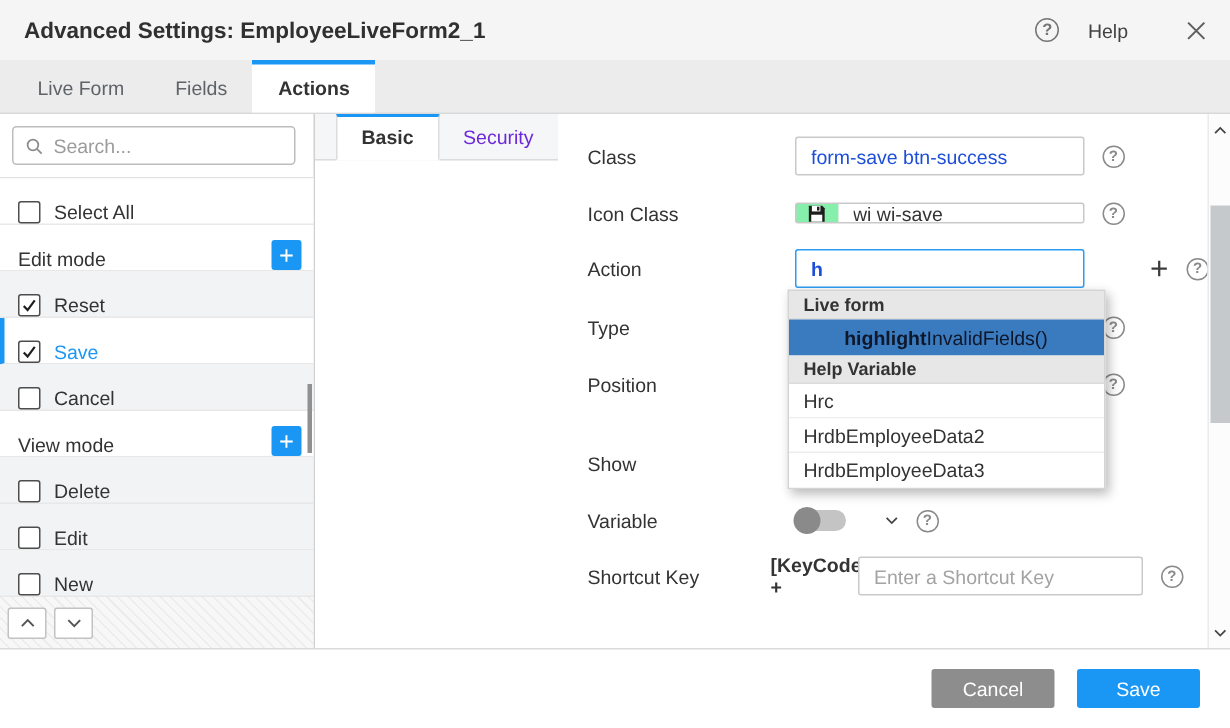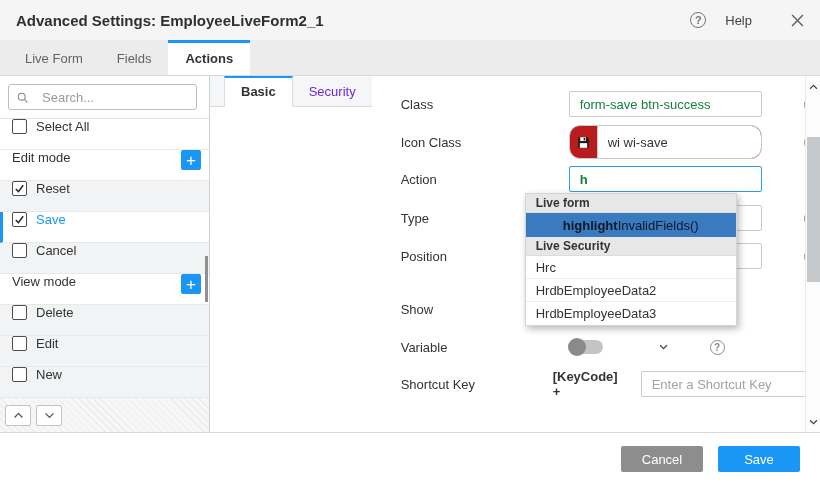--- a/index.html
+++ b/index.html
@@ -27,47 +27,47 @@
   .tabsbar { height: 36px; background: #ececec; border-bottom: 1px solid #d9d9d9; display: flex; padding-left: 8px; flex: none; }
   .tab { padding: 0 17px; line-height: 32px; border-top: 3px solid transparent; color: #5f6368; font-size: 13px; }
   .tab.active { background: #fff; border-top: 3px solid #1a97f5; color: #333; font-weight: 600; }
 
   
   .body-row { flex: 1; display: flex; min-height: 0; }
 
   
   .sidebar { width: 210px; flex: none; border-right: 1px solid #d0d0d0; background: #fff; display: flex; flex-direction: column; position: relative; }
   .search-wrap { padding: 8px 12px 8px 8px; border-bottom: 1px solid #e3e3e3; }
-  .search-box { height: 26px; border: 1px solid #bdbdbd; border-radius: 3px; background: #fff; display: flex; align-items: center; padding: 0 8px; gap: 14px; }
+  .search-box { height: 26px; border: 1px solid #bdbdbd; border-radius: 3px; background: #fff; display: flex; align-items: center; padding: 0 8px; gap: 7px; }
   .search-box input { border: 0; outline: 0; width: 100%; font-size: 13px; font-family: inherit; color: #333; background: transparent; }
   .search-box input::placeholder { color: #9b9b9b; }
 
-  .side-row { height: 31px; display: flex; align-items: flex-start; gap: 9px; padding: 0 8px 0 12px; border-bottom: 1px solid #e8e8e8; background: #f1f3f4; font-size: 13px; color: #333; }
+  .side-row { height: 31px; display: flex; align-items: flex-end; gap: 9px; padding: 0 8px 0 12px; border-bottom: 1px solid #e8e8e8; background: #f1f3f4; font-size: 13px; color: #333; }
   .side-row.white { background: #fff; }
   .side-row.selected { background: #fff; border-left: 3px solid #1a97f5; padding-left: 9px; color: #1a97f5; }
   .plus-btn { margin-left: auto; width: 20px; height: 20px; background: #1a97f5; border-radius: 2px; color: #fff; display: flex; align-items: center; justify-content: center; font-size: 17px; line-height: 1; font-weight: 400; }
   .plus-btn::before { content: "+"; }
   .cb { width: 15px; height: 15px; border: 1.5px solid #4d4d4d; border-radius: 2px; background: #fff; flex: none; display: flex; align-items: center; justify-content: center; }
 
   .side-bottom { flex: 1; background: repeating-linear-gradient(45deg, #f7f7f7 0 4px, #ececec 4px 5px); padding: 7px 0 0 5px; display: flex; gap: 5px; align-items: flex-start; }
   .arrow-btn { width: 26px; height: 21px; background: #fff; border: 1px solid #c2c2c2; border-radius: 2px; display: flex; align-items: center; justify-content: center; }
   .side-scroll-thumb { position: absolute; right: 1px; top: 180px; width: 3px; height: 46px; background: #909090; }
 
   
   .main { flex: 1; display: flex; flex-direction: row; min-width: 0; background: #fff; }
   .subtabs { height: 31px; background: #f5f6f7; border-bottom: 1px solid #dcdcdc; display: flex; padding-left: 14px; flex: none; }
   .subtab { padding: 0 16px; line-height: 31px; color: #6d28d9; font-size: 13px; }
   .subtab.active { background: #fff; border: 1px solid #dcdcdc; border-top: 2px solid #1a97f5; border-bottom: 1px solid #fff; margin-bottom: -1px; line-height: 27px; color: #333; font-weight: 600; }
   .content { position: relative; flex: 1; background: #fff; }
 
-  .frow { position: absolute; left: 29px; height: 26px; display: flex; align-items: center; gap: 30px; }
+  .frow { position: absolute; left: 20px; height: 26px; display: flex; align-items: center; }
   .flabel { width: 138px; flex: none; color: #333; font-size: 13px; }
-  .finput { width: 193px; height: 26px; border: 1px solid #c9c9c9; border-radius: 2px; padding: 0 10px; font-size: 13px; font-family: inherit; color: #15803d; outline: 0; background: #fff; }
+  .finput { width: 193px; height: 26px; border: 1px solid #c9c9c9; border-radius: 2px; padding: 0 10px; font-size: 13px; font-family: inherit; color: #1d4ed8; outline: 0; background: #fff; }
   .finput::placeholder { color: #a3a3a3; }
-  .input-group { width: 193px; height: 34px; border: 1px solid #c9c9c9; border-radius: 11px; display: flex; overflow: hidden; background: #b91c1c; }
+  .input-group { width: 193px; height: 14px; border: 1px solid #c9c9c9; border-radius: 2px; display: flex; overflow: hidden; background: #86efac; }
   .input-prefix { width: 28px; flex: none; border-right: 1px solid #c9c9c9; display: flex; align-items: center; justify-content: center; }
   .input-group input { flex: 1; min-width: 0; border: 0; outline: 0; padding: 0 10px; font-size: 13px; font-family: inherit; color: #333; }
   .finput.focused { border: 1.5px solid #2b9cf3; font-weight: 600; }
   .help { width: 15px; height: 15px; flex: none; border: 1.2px solid #8a8a8a; border-radius: 50%; color: #8a8a8a; font-size: 10px; font-weight: 600; display: flex; align-items: center; justify-content: center; margin-left: 12px; }
   .help::before { content: "?"; }
   .plus-glyph { margin-left: 44px; font-size: 21px; font-weight: 300; color: #3c3c3c; line-height: 1; }
   .plus-glyph::before { content: "+"; }
   .kbd-prefix { width: 58px; flex: none; font-weight: 600; color: #333; margin-left: -8px; }
   .sk-input { width: 190px; }
 
@@ -281,21 +281,21 @@
           <input class="finput sk-input" type="text" placeholder="Enter a Shortcut Key" style="">
           <span class="help"></span>
         </div>
 
         <div class="dropdown">
           <div class="dd-group">Live form</div>
           <div class="dd-opt selected">
             <span class="bold">highlight</span>
               <span>InvalidFields()</span>
           </div>
-          <div class="dd-group">Live Security</div>
+          <div class="dd-group">Help Variable</div>
           <div class="dd-opt">Hrc</div>
           <div class="dd-opt">HrdbEmployeeData2</div>
           <div class="dd-opt">HrdbEmployeeData3</div>
         </div>
 
         <div class="vscroll">
           <span class="vs-arrow up">
             <svg width="9" height="6" viewBox="0 0 10 7">
                 <polyline points="1,5.5 5,1.5 9,5.5" fill="none" stroke="#444" stroke-width="1.4"></polyline>
               </svg>

